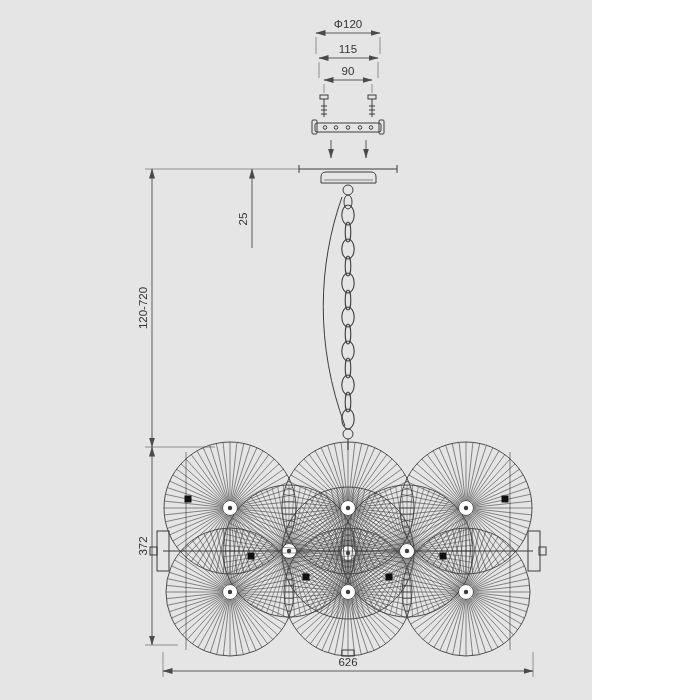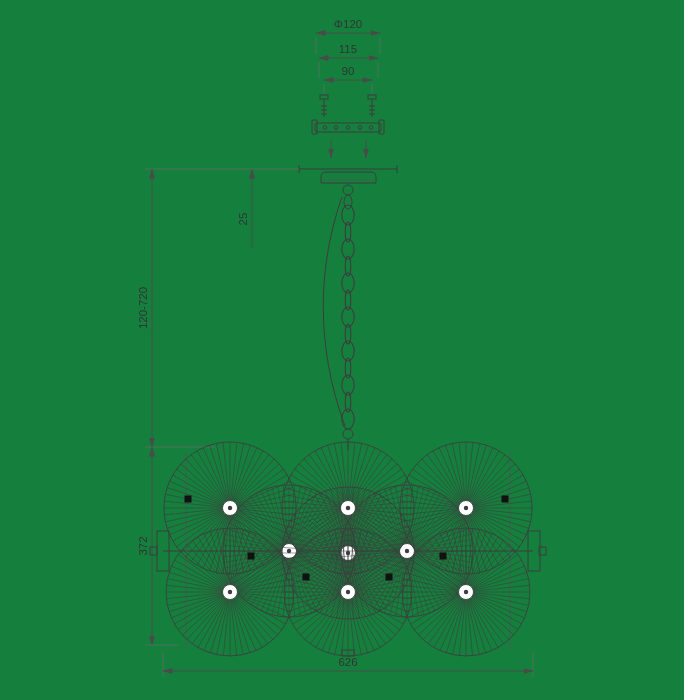--- a/index.html
+++ b/index.html
@@ -1,16 +1,16 @@
 <!DOCTYPE html>
 <html><head>
 <meta charset="utf-8">
 <style>
   html,body{margin:0;padding:0;background:#ffffff;}
-  .page{width:684px;height:700px;background:#15803d;position:relative;overflow:hidden;
+  .page{width:592px;height:700px;background:#e5e5e5;position:relative;overflow:hidden;
         font-family:"Liberation Sans", sans-serif;}
   svg{display:block;}
   text{font-family:"Liberation Sans", sans-serif;font-size:11.5px;fill:#333;}
   .dimline{stroke:#4a4a4a;stroke-width:0.9;fill:none;}
   .extline{stroke:#6a6a6a;stroke-width:0.7;fill:none;}
   .struct{stroke:#3d3d3d;stroke-width:1;fill:none;}
   .thin{stroke:#555;stroke-width:0.7;fill:none;}
 </style>
 </head>
 <body>

